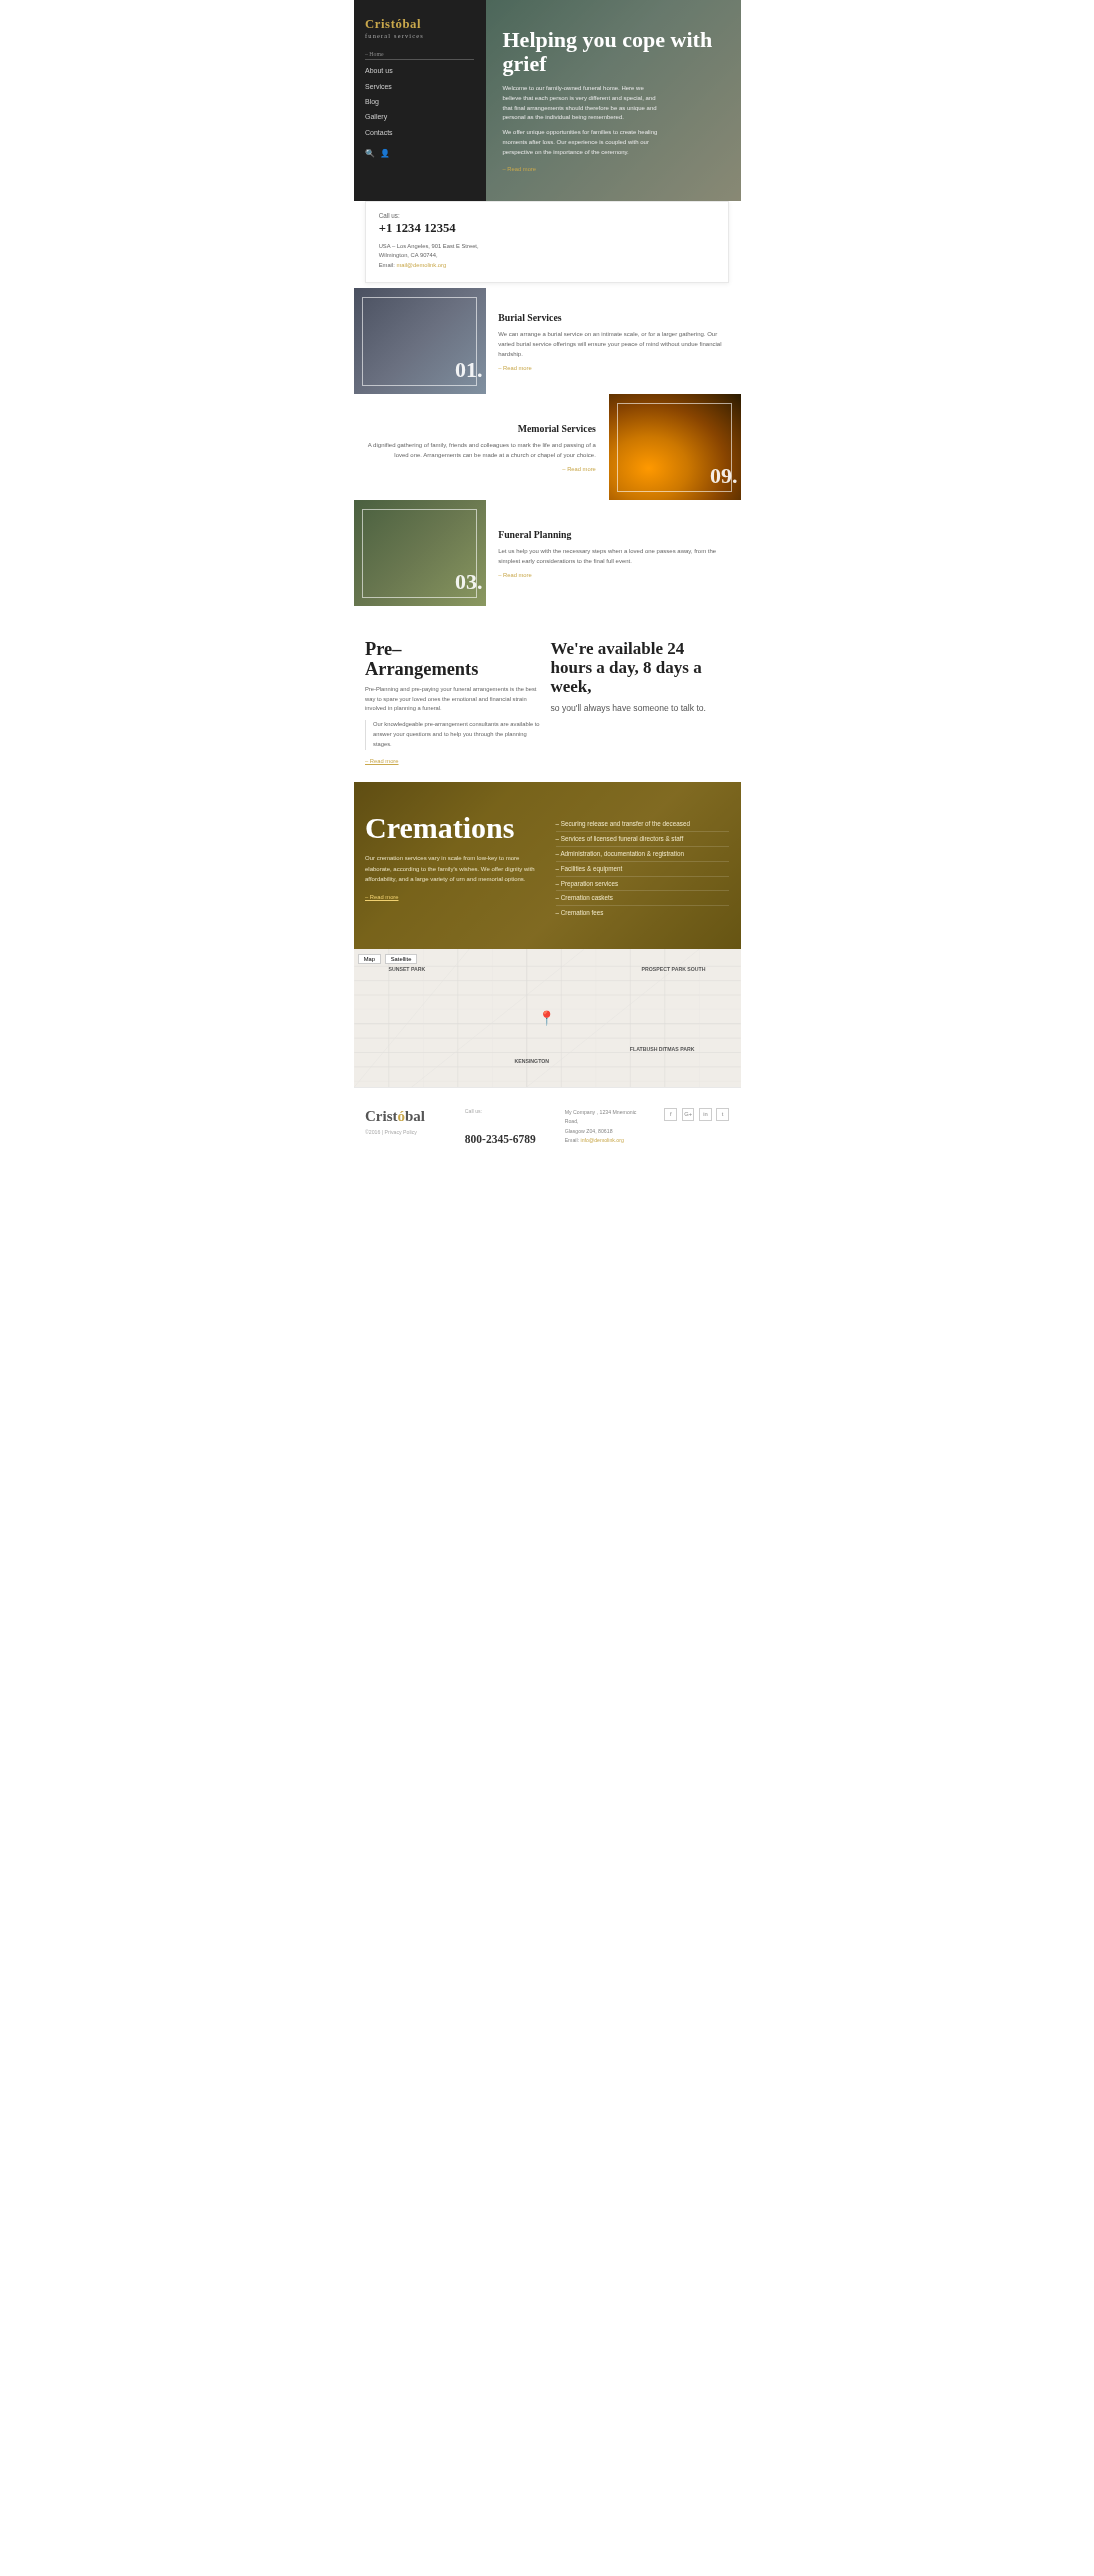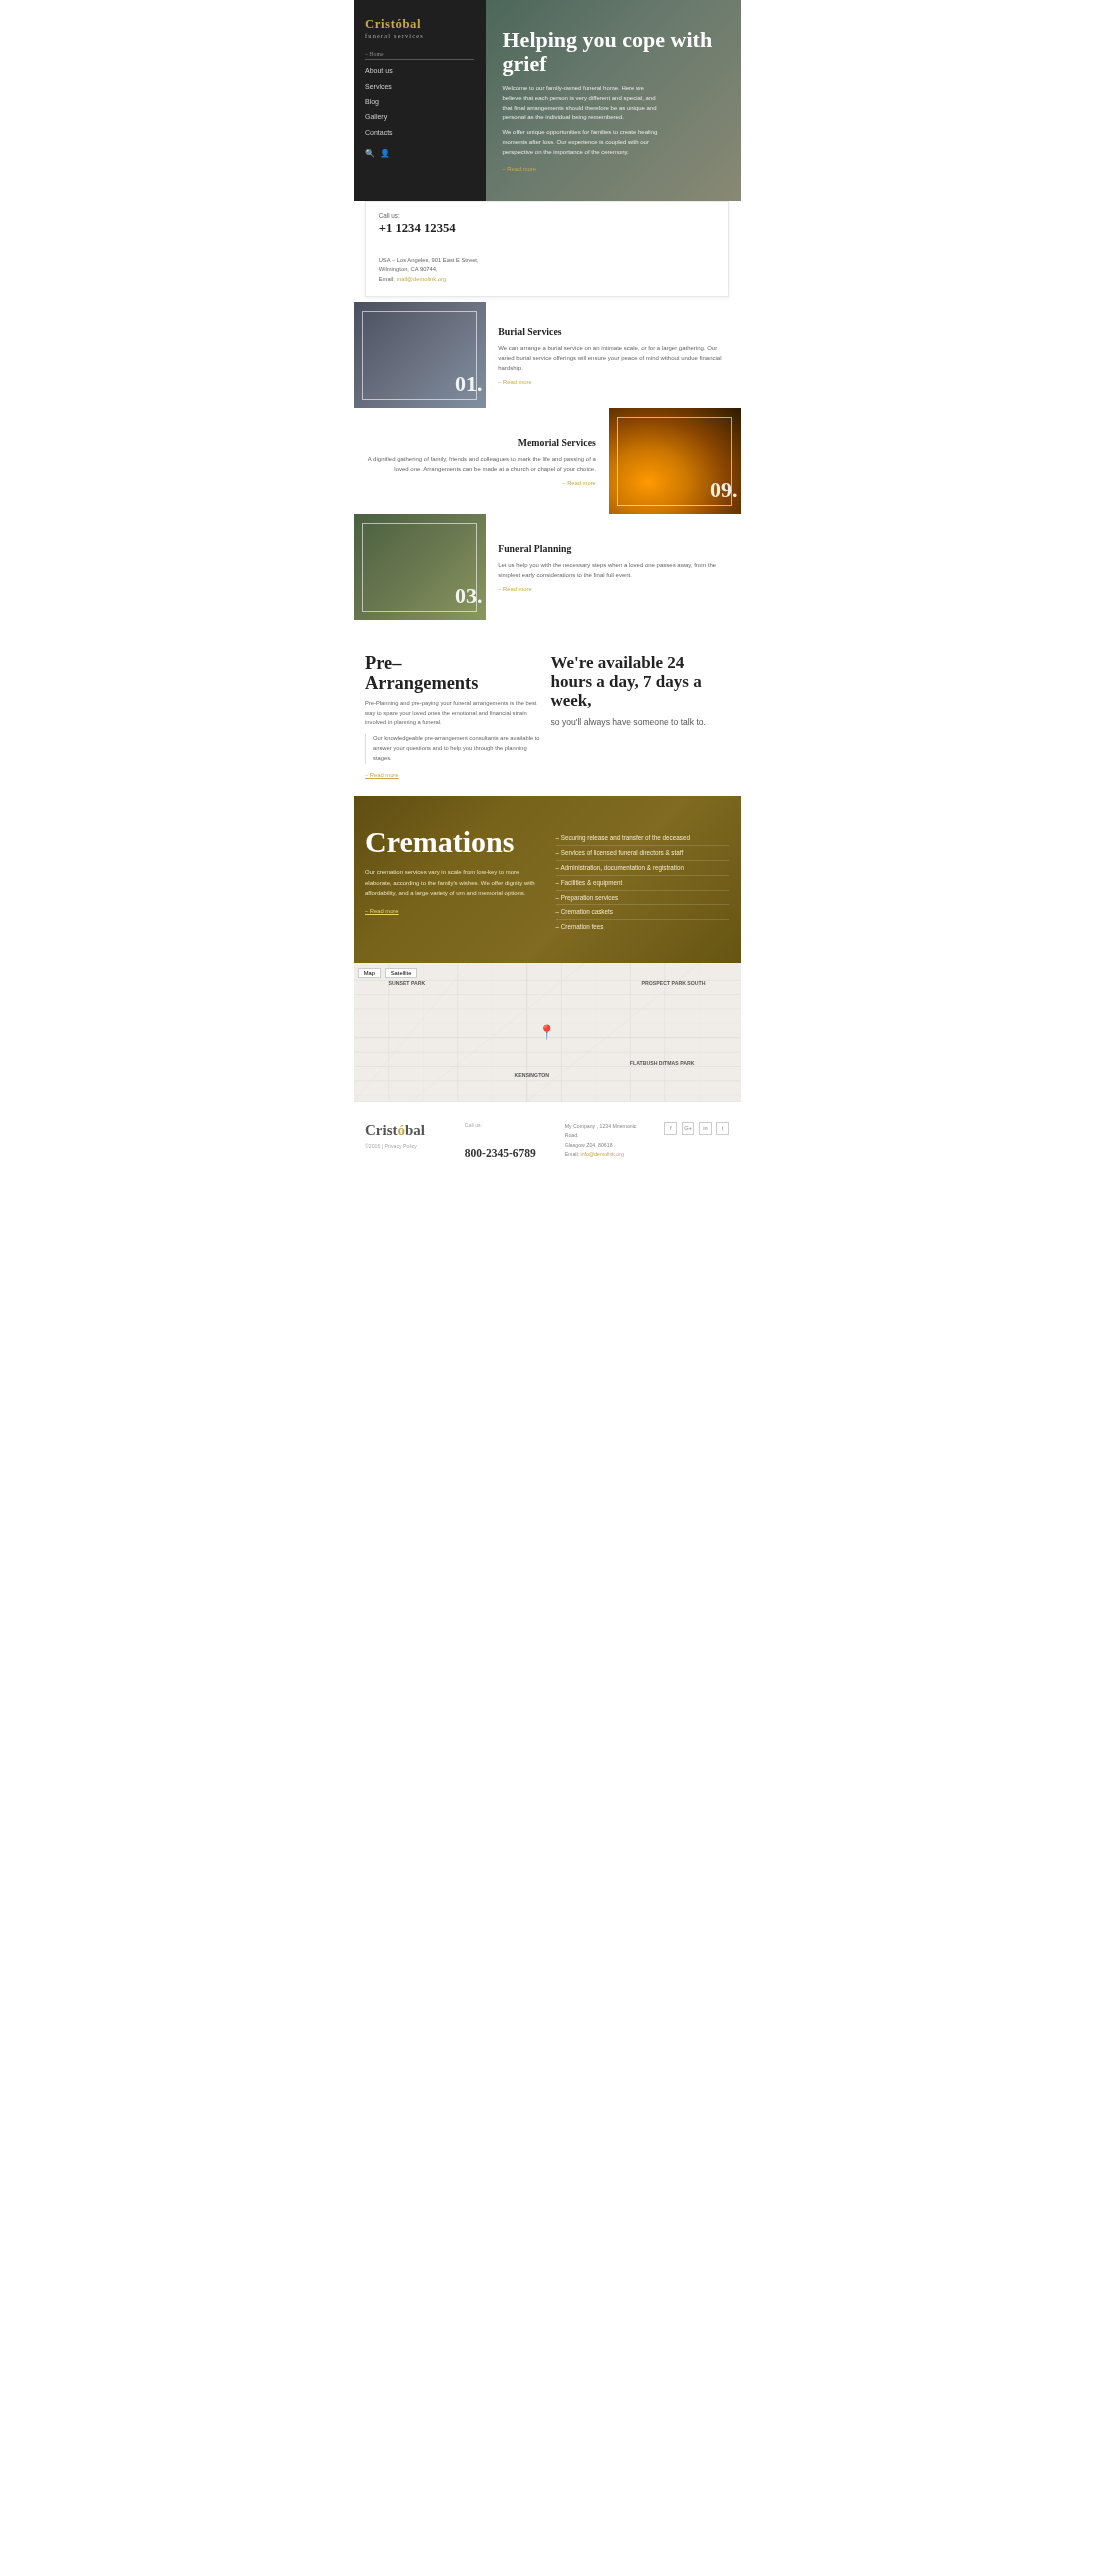--- a/index.html
+++ b/index.html
@@ -113,21 +113,21 @@
     }
     .contact-box .call-label {
       font-size: 6.3px;
       color: #666;
       margin-bottom: 1.2px;
     }
     .contact-box .phone {
       font-size: 12.7px;
       font-weight: bold;
       color: #222;
-      margin-bottom: 20px;
+      margin-bottom: 6px;
       font-family: Georgia, serif;
     }
     .contact-box .address {
       font-size: 5.8px;
       color: #666;
       line-height: 1.7;
     }
     .contact-box .address a {
       color: #c9a84c;
       text-decoration: none;
@@ -523,21 +523,21 @@
   <div class="pre-left">
     <h2>
       <span>Pre–</span>
       <span>Arrangements</span>
     </h2>
     <p>Pre-Planning and pre-paying your funeral arrangements is the best way to spare your loved ones the emotional and financial strain involved in planning a funeral.</p>
     <div class="indent-text">Our knowledgeable pre-arrangement consultants are available to answer your questions and to help you through the planning stages.</div>
     <a class="read-more" href="#">– Read more</a>
   </div>
   <div class="pre-right">
-    <h2>We're available 24 hours a day, 7 days a week,</h2>
+    <h2>We're available 24 hours a day, 8 days a week,</h2>
     <p>so you'll always have someone to talk to.</p>
   </div>
 </div>
 
 <div class="cremations-section">
   <div class="cremations-overlay"></div>
   <div class="cremations-left">
     <h2>Cremations</h2>
     <p>Our cremation services vary in scale from low-key to more elaborate, according to the family's wishes. We offer dignity with affordability, and a large variety of urn and memorial options.</p>
     <a class="read-more" href="#">– Read more</a>

